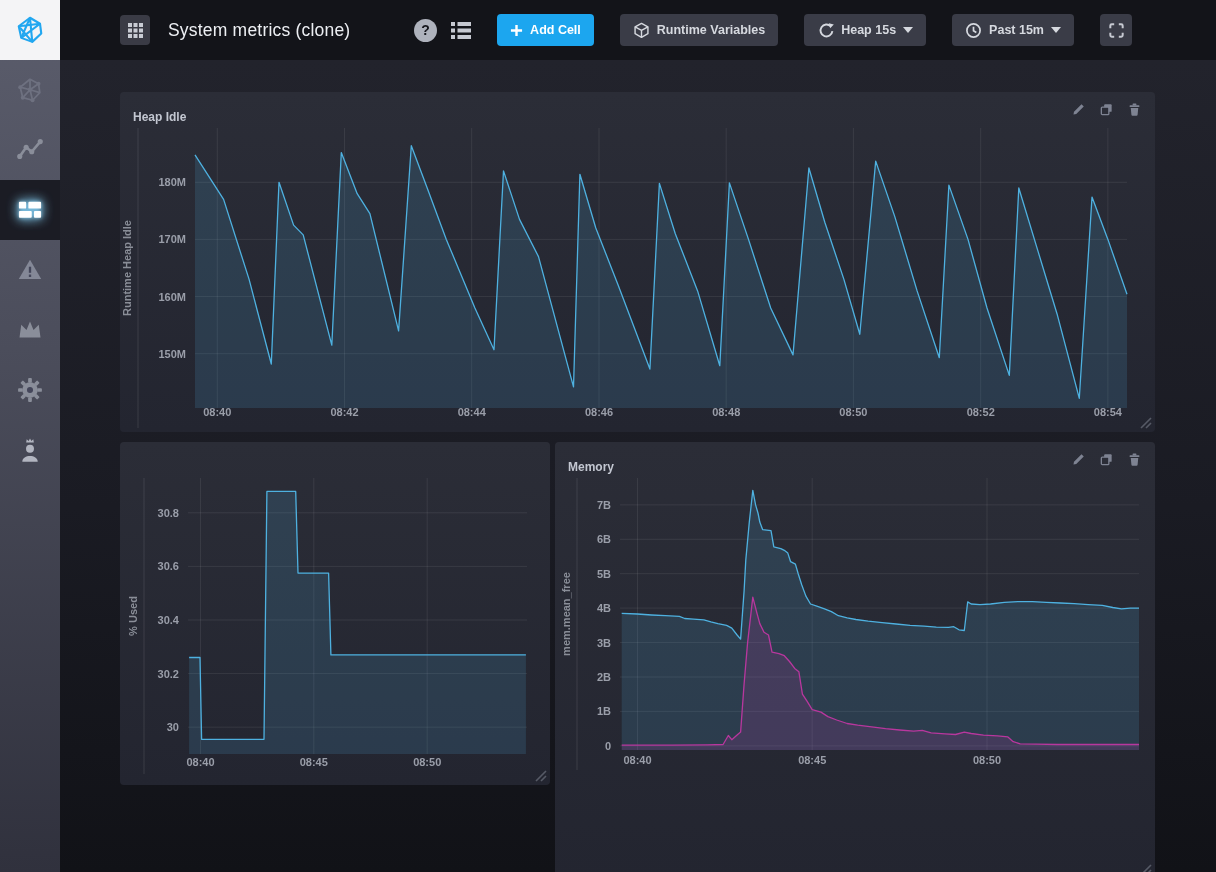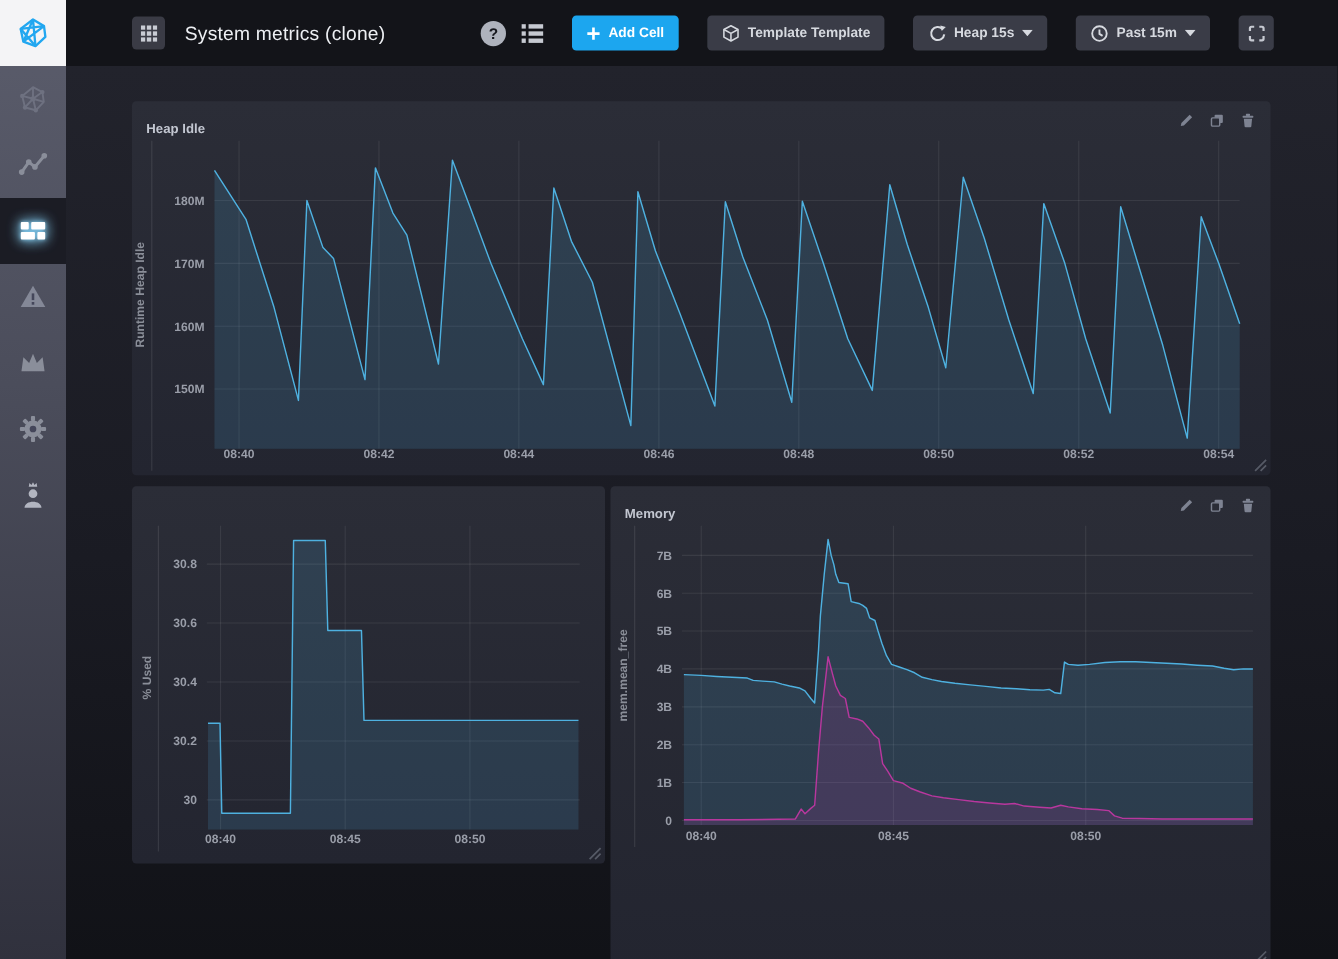--- a/index.html
+++ b/index.html
@@ -10,21 +10,21 @@
   
   .sidebar { position:absolute; left:0; top:0; width:60px; height:872px;
     background:linear-gradient(180deg,#5b5d6c 0%,#4b4d5b 40%,#30313d 100%); z-index:5; }
   .logo { width:60px; height:60px; background:#f4f4f6; display:flex; align-items:center; justify-content:center; cursor:pointer; }
   .nav-item { width:60px; height:60px; display:flex; align-items:center; justify-content:center; cursor:pointer; }
   .nav-item.active { background:#1b1c24; }
   .nav-item.active svg { filter:drop-shadow(0 0 6px rgba(120,210,255,.9)) drop-shadow(0 0 2px rgba(160,225,255,.9)); }
 
   
   .topbar { position:absolute; left:60px; top:0; width:1156px; height:60px; background:#131419;
-    display:flex; align-items:center; padding:0 58px 0 60px; z-index:4; }
+    display:flex; align-items:center; padding:0 84px 0 60px; z-index:4; }
   .grid-btn { width:30px; height:30px; border:none; border-radius:4px; background:#3a3b45;
     display:flex; align-items:center; justify-content:center; cursor:pointer; }
   .page-title { font-size:17.5px; font-weight:400; color:#edeff3; margin-left:18px; letter-spacing:.2px; cursor:text; }
   .spacer { flex:1; }
   .help-badge { width:23px; height:23px; border-radius:50%; background:#aeb2bc; color:#15161c;
     font-size:14px; font-weight:700; display:flex; align-items:center; justify-content:center; cursor:pointer; }
   .plain-icon { background:none; border:none; margin-left:14px; display:flex; align-items:center; cursor:pointer; }
   .btn { height:32px; border:none; border-radius:4px; background:#3a3c47; color:#d6d9df;
     font-family:inherit; font-size:12.5px; font-weight:700; display:flex; align-items:center;
     gap:7px; padding:0 13px; margin-left:26px; cursor:pointer; white-space:nowrap; }
@@ -182,21 +182,21 @@
       <span>Add Cell</span>
     </button>
 
     <button class="btn">
       <svg width="17" height="17" viewBox="0 0 18 18">
         <g fill="none" stroke="#d6d9df" stroke-width="1.5" stroke-linejoin="round">
           <polygon points="9,1.5 15.8,5.1 15.8,12.4 9,16.2 2.2,12.4 2.2,5.1"></polygon>
           <path d="M2.2,5.1 L9,8.8 L15.8,5.1 M9,8.8 V16.2"></path>
         </g>
       </svg>
-      <span>Template Template</span>
+      <span>Runtime Variables</span>
     </button>
 
     <button class="btn">
       <svg width="17" height="17" viewBox="0 0 18 18">
         <path d="M14.6,4.6 A6.3,6.3 0 1 0 16.3,9.7" fill="none" stroke="#d6d9df" stroke-width="2"></path>
         <polygon points="12.6,1.2 17.8,2.6 13.9,6.6" fill="#d6d9df"></polygon>
       </svg>
       <span>Heap 15s</span>
       <svg width="10" height="6" viewBox="0 0 10 6">
         <polygon points="0,0 10,0 5,6" fill="#d6d9df"></polygon>

